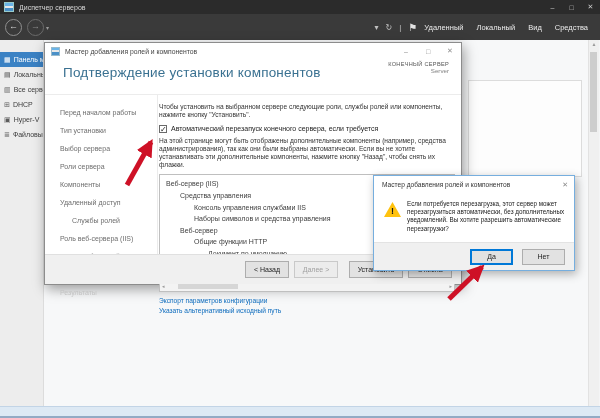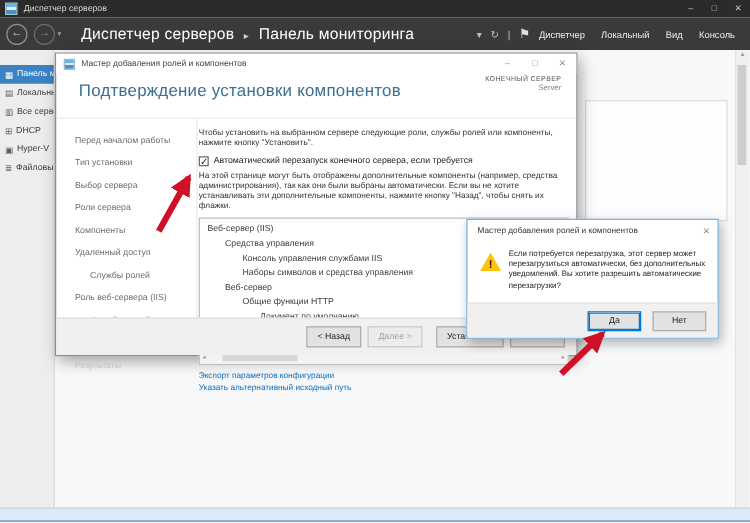--- a/index.html
+++ b/index.html
@@ -115,36 +115,31 @@
       <span class="winbtn">–</span>
       <span class="winbtn">□</span>
       <span class="winbtn">✕</span>
     </span>
   </div>
 
   <div class="abs navbar">
     <span class="navcircle">←</span>
     <span class="navcircle dim">→</span>
     <span class="nav-caret">▾</span>
-    <span class="breadcrumb">
-      <span>Диспетчер серверов</span>
-      <span class="sep">▸</span>
-      <span>Панель мониторинга</span>
-    </span>
     <span class="nav-right">
       <span class="glyph">▾</span>
       <span class="glyph">↻</span>
       <span class="glyph">|</span>
       <span class="flag">⚑</span>
       <span class="menu">
 
-      <span>Диспетчер</span>
+      <span>Удаленный</span>
           <span>Локальный</span>
           <span>Вид</span>
-          <span>Консоль</span>
+          <span>Средства</span>
         </span>
     </span>
   </div>
 
   <div class="abs dash"></div>
   <div class="abs welcome-box"></div>
 
   <div class="tile" style="left:-30px;top:300px;width:148px;height:107px;"></div>
   <div class="tile" style="left:133px;top:300px;width:125px;height:107px;padding:50px 0 0 24px;">
     <div>

